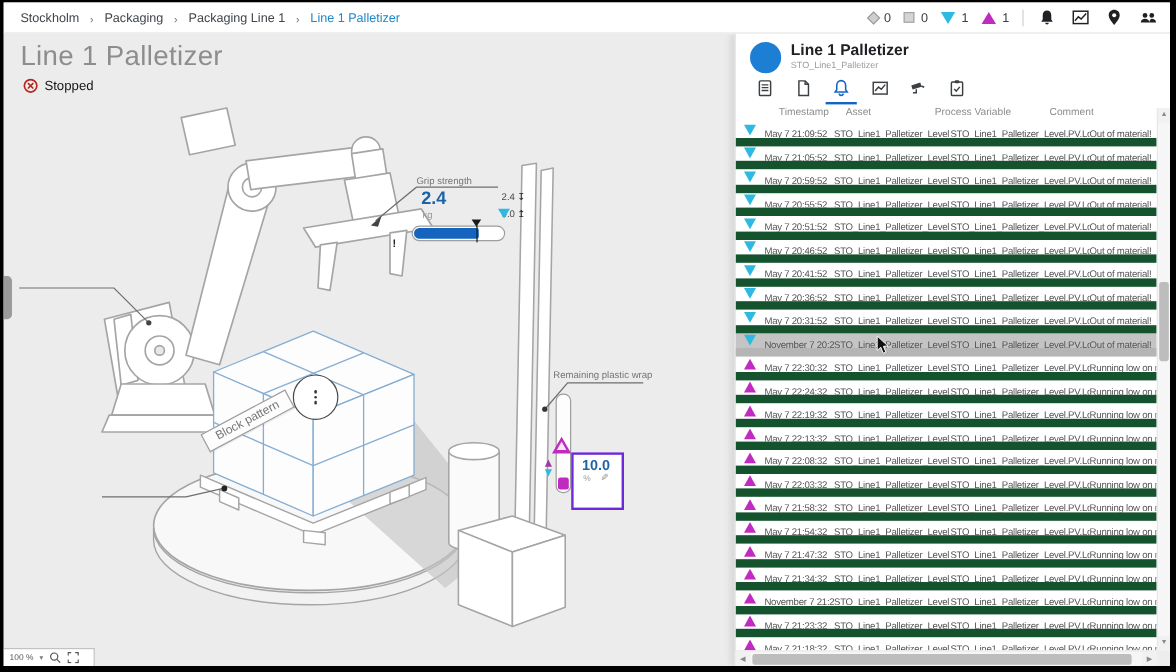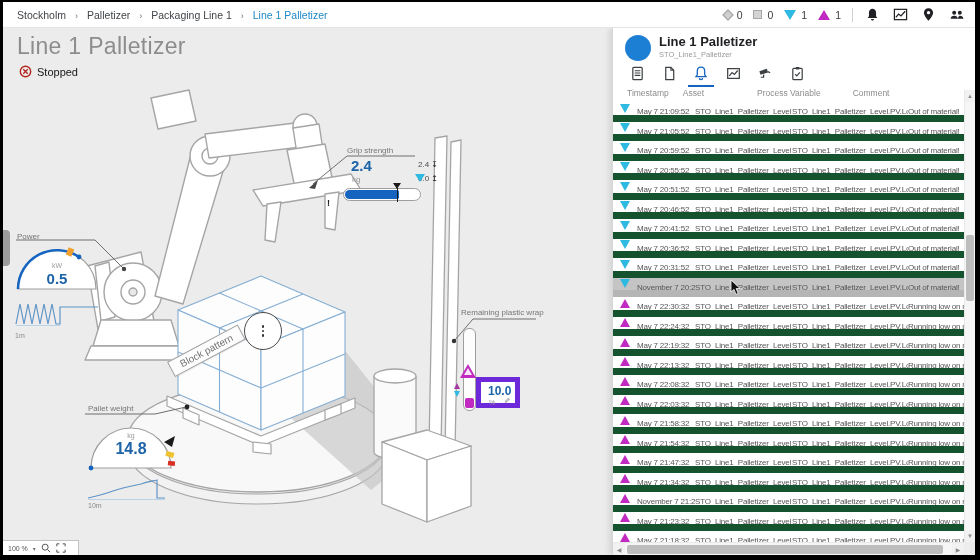--- a/index.html
+++ b/index.html
@@ -69,21 +69,21 @@
 
   
   .w-wrap{left:440px;top:280px;width:130px;height:130px}
   .w-wrap .wlabel{position:absolute;left:18px;top:0}
   .wrap-bar{position:absolute;left:20px;top:20px;width:13px;height:83px;background:#fdfdfd;border:1px solid #9e9e9e;border-radius:6px}
   .wrap-fill{position:absolute;left:1px;bottom:2px;width:9px;height:10px;background:#c02ac0;border-radius:2px}
   .wrap-tri{position:absolute;left:17px;top:56px;width:0;height:0;border-left:8px solid transparent;border-right:8px solid transparent;border-bottom:14px solid #c02ac0}
   .wrap-tri::after{content:"";position:absolute;left:-4px;top:4px;width:0;height:0;border-left:4px solid transparent;border-right:4px solid transparent;border-bottom:7px solid #f7e5f7}
   .mini-tri-up{position:absolute;left:11px;top:75px;width:0;height:0;border-left:3.5px solid transparent;border-right:3.5px solid transparent;border-bottom:6px solid #a23aa2}
   .mini-tri-down{position:absolute;left:11px;top:83px;width:0;height:0;border-left:3.5px solid transparent;border-right:3.5px solid transparent;border-top:6px solid #2eb9e1}
-  .wrap-box{position:absolute;left:33px;top:69px;width:44px;height:31px;background:#fff;border:5px solid #6d28d9}
+  .wrap-box{position:absolute;left:33px;top:69px;width:44px;height:48px;background:#fff;border:2px solid #6d28d9}
   .wrap-box .gval{position:absolute;left:7px;top:2px;font-size:12px}
   .wrap-box .gunit{position:absolute;left:8px;top:17px;font-size:7px;color:#9a9a9a}
   .wrap-pencil{position:absolute;left:22px;top:14px;font-size:8px;color:#8a8a8a;transform:rotate(90deg)}
 
   
   .block-tag{position:absolute;left:172px;top:332px;z-index:6;background:#fdfdfd;border:1px solid #9e9e9e;padding:2px 10px;font-size:10px;color:#757575;transform:rotate(-28deg);transform-origin:left bottom;box-shadow:0 1px 1px rgba(0,0,0,.08)}
   .menu-circle{position:absolute;left:241px;top:284px;width:38px;height:38px;border-radius:50%;background:#fff;border:1.5px solid #4a4a4a;z-index:6;display:flex;flex-direction:column;align-items:center;justify-content:center;gap:2px;cursor:pointer}
   .menu-circle i{width:2.5px;height:2.5px;border-radius:50%;background:#333}
 
   
@@ -108,21 +108,21 @@
   .arow{display:flex;height:19.5px;line-height:19.5px;border-bottom:7px solid #14532d;font-size:8px;color:#555;letter-spacing:-.2px;cursor:pointer}
   .arow.selected{background:#c4c4c4;border-bottom-color:#b5b5b5}
   .acell{white-space:nowrap;overflow:hidden}
   .aicon{width:24px;display:flex;align-items:center;justify-content:center}
   .atime{width:58px}
   .aasset{width:97px}
   .avar{width:116px}
   .acomment{flex:1}
   .tri-lolo{width:0;height:0;border-left:5.5px solid transparent;border-right:5.5px solid transparent;border-top:9px solid #2eb9e1}
   .tri-lo{width:0;height:0;border-left:5.5px solid transparent;border-right:5.5px solid transparent;border-bottom:9px solid #c02ac0}
-  .hc-time{margin-left:14px}
+  .hc-time{margin-left:36px}
   .hc-asset{margin-left:14px}
   .hc-var{margin-left:53px}
   .hc-comment{margin-left:32px}
 
   
   .vscroll{position:absolute;right:0;top:62px;bottom:13px;width:11px;background:#f6f6f6;border-left:1px solid #e8e8e8}
   .vs-up,.vs-down{position:absolute;left:0;width:10px;height:12px;display:flex;align-items:center;justify-content:center;font-size:6px;color:#8a8a8a;background:#f1f1f1;cursor:pointer}
   .vs-up{top:0}.vs-down{bottom:0}
   .vs-thumb{position:absolute;left:1px;width:8px;top:145px;height:66px;background:#bdbdbd;border-radius:2px;cursor:pointer}
   .hscroll{position:absolute;left:0;right:11px;bottom:0;height:13px;background:#f6f6f6;border-top:1px solid #e8e8e8}
@@ -136,21 +136,21 @@
 </style>
 </head>
 <body>
 
 <div class="app">
 
   <div class="topbar">
     <div class="breadcrumb">
       <span class="crumb">Stockholm</span>
       <span class="bc-sep">›</span>
-      <span class="crumb">Palletizer</span>
+      <span class="crumb">Packaging</span>
       <span class="bc-sep">›</span>
       <span class="crumb">Packaging Line 1</span>
       <span class="bc-sep">›</span>
       <span class="crumb active">Line 1 Palletizer</span>
     </div>
     <div class="tb-right">
       <span class="counter">
           <span class="sh sh-diamond"></span>
           <span>0</span>
         </span>
@@ -274,36 +274,20 @@
 
     <div class="page-title">Line 1 Palletizer</div>
     <div class="status">
       <svg width="13" height="13" viewBox="0 0 14 14">
           <circle cx="7" cy="7" r="5.6" fill="none" stroke="#b3261e" stroke-width="1.5"></circle>
           <path d="M4.6 4.6 L9.4 9.4 M9.4 4.6 L4.6 9.4" stroke="#b3261e" stroke-width="1.4"></path>
         </svg>
       <span>Stopped</span>
     </div>
 
-    <div class="widget w-power">
-      <span class="wlabel">Power</span>
-      <svg class="gauge" width="88" height="48" viewBox="0 0 88 48">
-        <path d="M5,45 A39,39 0 0 1 83,45 Z" fill="#fff" stroke="#9e9e9e" stroke-width="1.2"></path>
-        <path d="M5,45 A39,39 0 0 1 66,13" fill="none" stroke="#1565c0" stroke-width="2.6"></path>
-        <circle cx="66" cy="13" r="2.4" fill="#1565c0"></circle>
-        <rect x="54" y="4" width="6" height="8" fill="#efa02e" transform="rotate(22 57 8)"></rect>
-      </svg>
-      <div class="gunit">kW</div>
-      <div class="gval bigval">0.5</div>
-      <svg class="spark" width="88" height="32" viewBox="0 0 88 32">
-        <path d="M3,28 L7,8 L11,28 L15,8 L19,28 L23,8 L27,28 L31,8 L35,28 L39,8 L43,28 L47,28 L47,11 L85,11" fill="none" stroke="#5e94c6" stroke-width="1.2"></path>
-        <line x1="3" y1="29.5" x2="47" y2="29.5" stroke="#bcd2e6" stroke-width="1"></line>
-      </svg>
-      <span class="range">1m</span>
-    </div>
 
     <div class="widget w-grip">
       <span class="wlabel">Grip strength</span>
       <span class="gval bigval">2.4</span>
       <span class="gunit">kg</span>
       <span class="limit lim-hi">
           <span>2.4</span>
           <span class="lim-arrow">↧</span>
         </span>
       <span class="limit lim-lo">
@@ -311,37 +295,20 @@
           <span class="lim-arrow">↥</span>
         </span>
       <div class="gbar">
           <div class="gbar-fill"></div>
         </div>
       <div class="gbar-pointer"></div>
       <div class="gbar-lolo"></div>
       <span class="grip-alert">!</span>
     </div>
 
-    <div class="widget w-weight">
-      <span class="wlabel">Pallet weight</span>
-      <svg class="gauge" width="92" height="52" viewBox="0 0 92 52">
-        <path d="M6,48 A40,40 0 0 1 86,48 Z" fill="#fff" stroke="#9e9e9e" stroke-width="1.2"></path>
-        <circle cx="6" cy="48" r="2.4" fill="#1565c0"></circle>
-        <polygon points="79,22 90,16 87,27" fill="#1a1a1a"></polygon>
-        <rect x="81" y="32" width="8" height="5" fill="#efc22e" transform="rotate(15 85 34)"></rect>
-        <rect x="83" y="41" width="7" height="4.5" fill="#d93025" transform="rotate(6 86 43)"></rect>
-      </svg>
-      <div class="gunit">kg</div>
-      <div class="gval bigval">14.8</div>
-      <svg class="spark" width="92" height="28" viewBox="0 0 92 28">
-        <path d="M3,24 C12,22 20,20 28,17 C36,14 46,12 56,10 C62,8 68,7 72,6 L72,24 L80,24" fill="none" stroke="#5e94c6" stroke-width="1.2"></path>
-        <line x1="3" y1="25.5" x2="80" y2="25.5" stroke="#bcd2e6" stroke-width="1"></line>
-      </svg>
-      <span class="range">10m</span>
-    </div>
 
     <div class="widget w-wrap">
       <span class="wlabel">Remaining plastic wrap</span>
       <div class="wrap-bar">
           <div class="wrap-fill"></div>
         </div>
       <div class="wrap-tri"></div>
       <div class="mini-tri-up"></div>
       <div class="mini-tri-down"></div>
       <div class="wrap-box">

